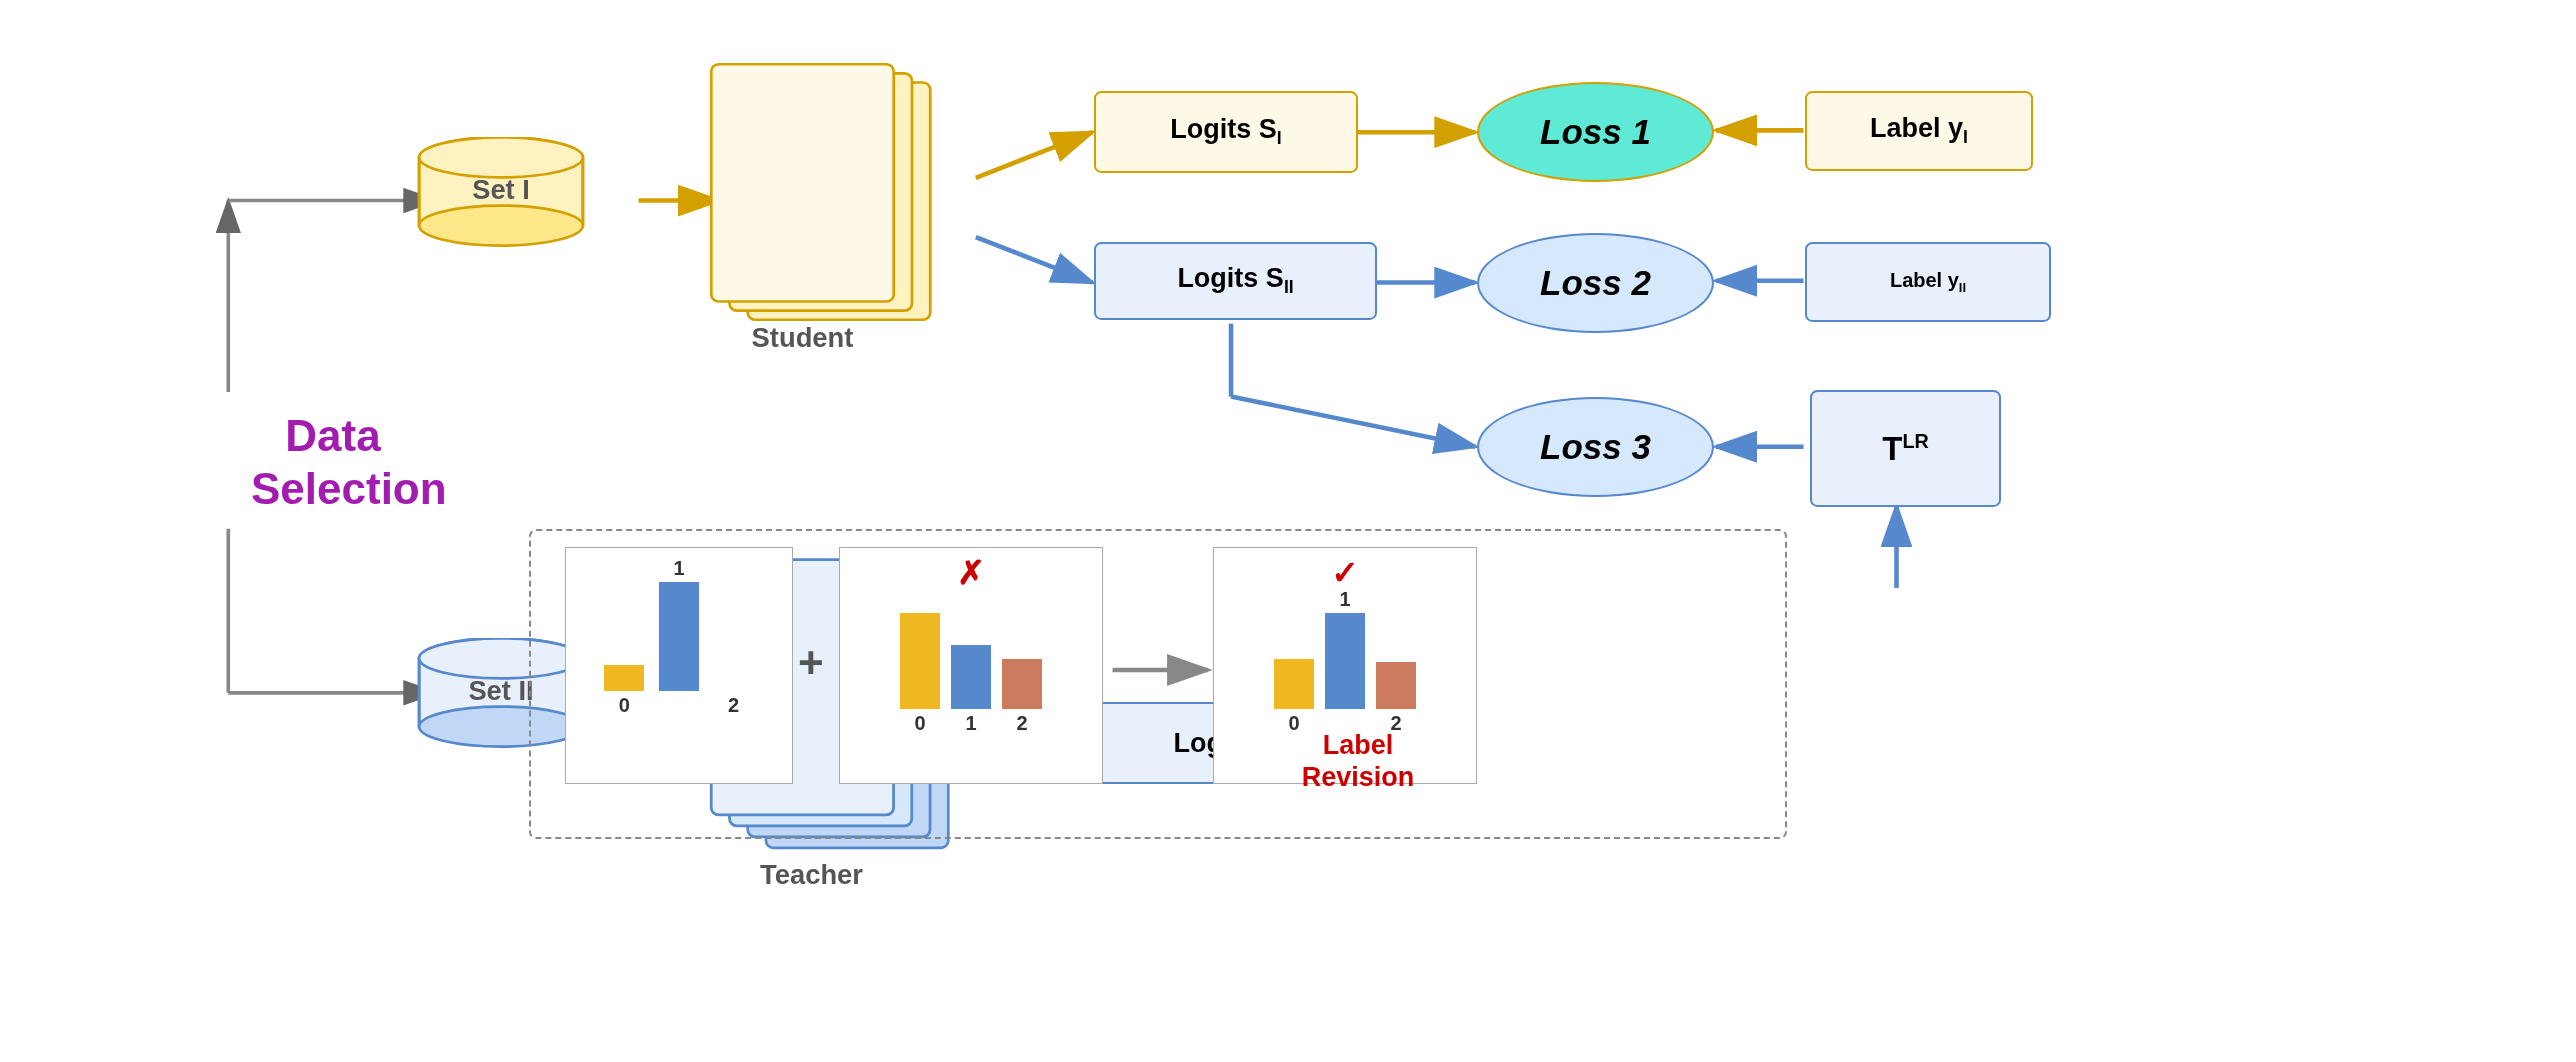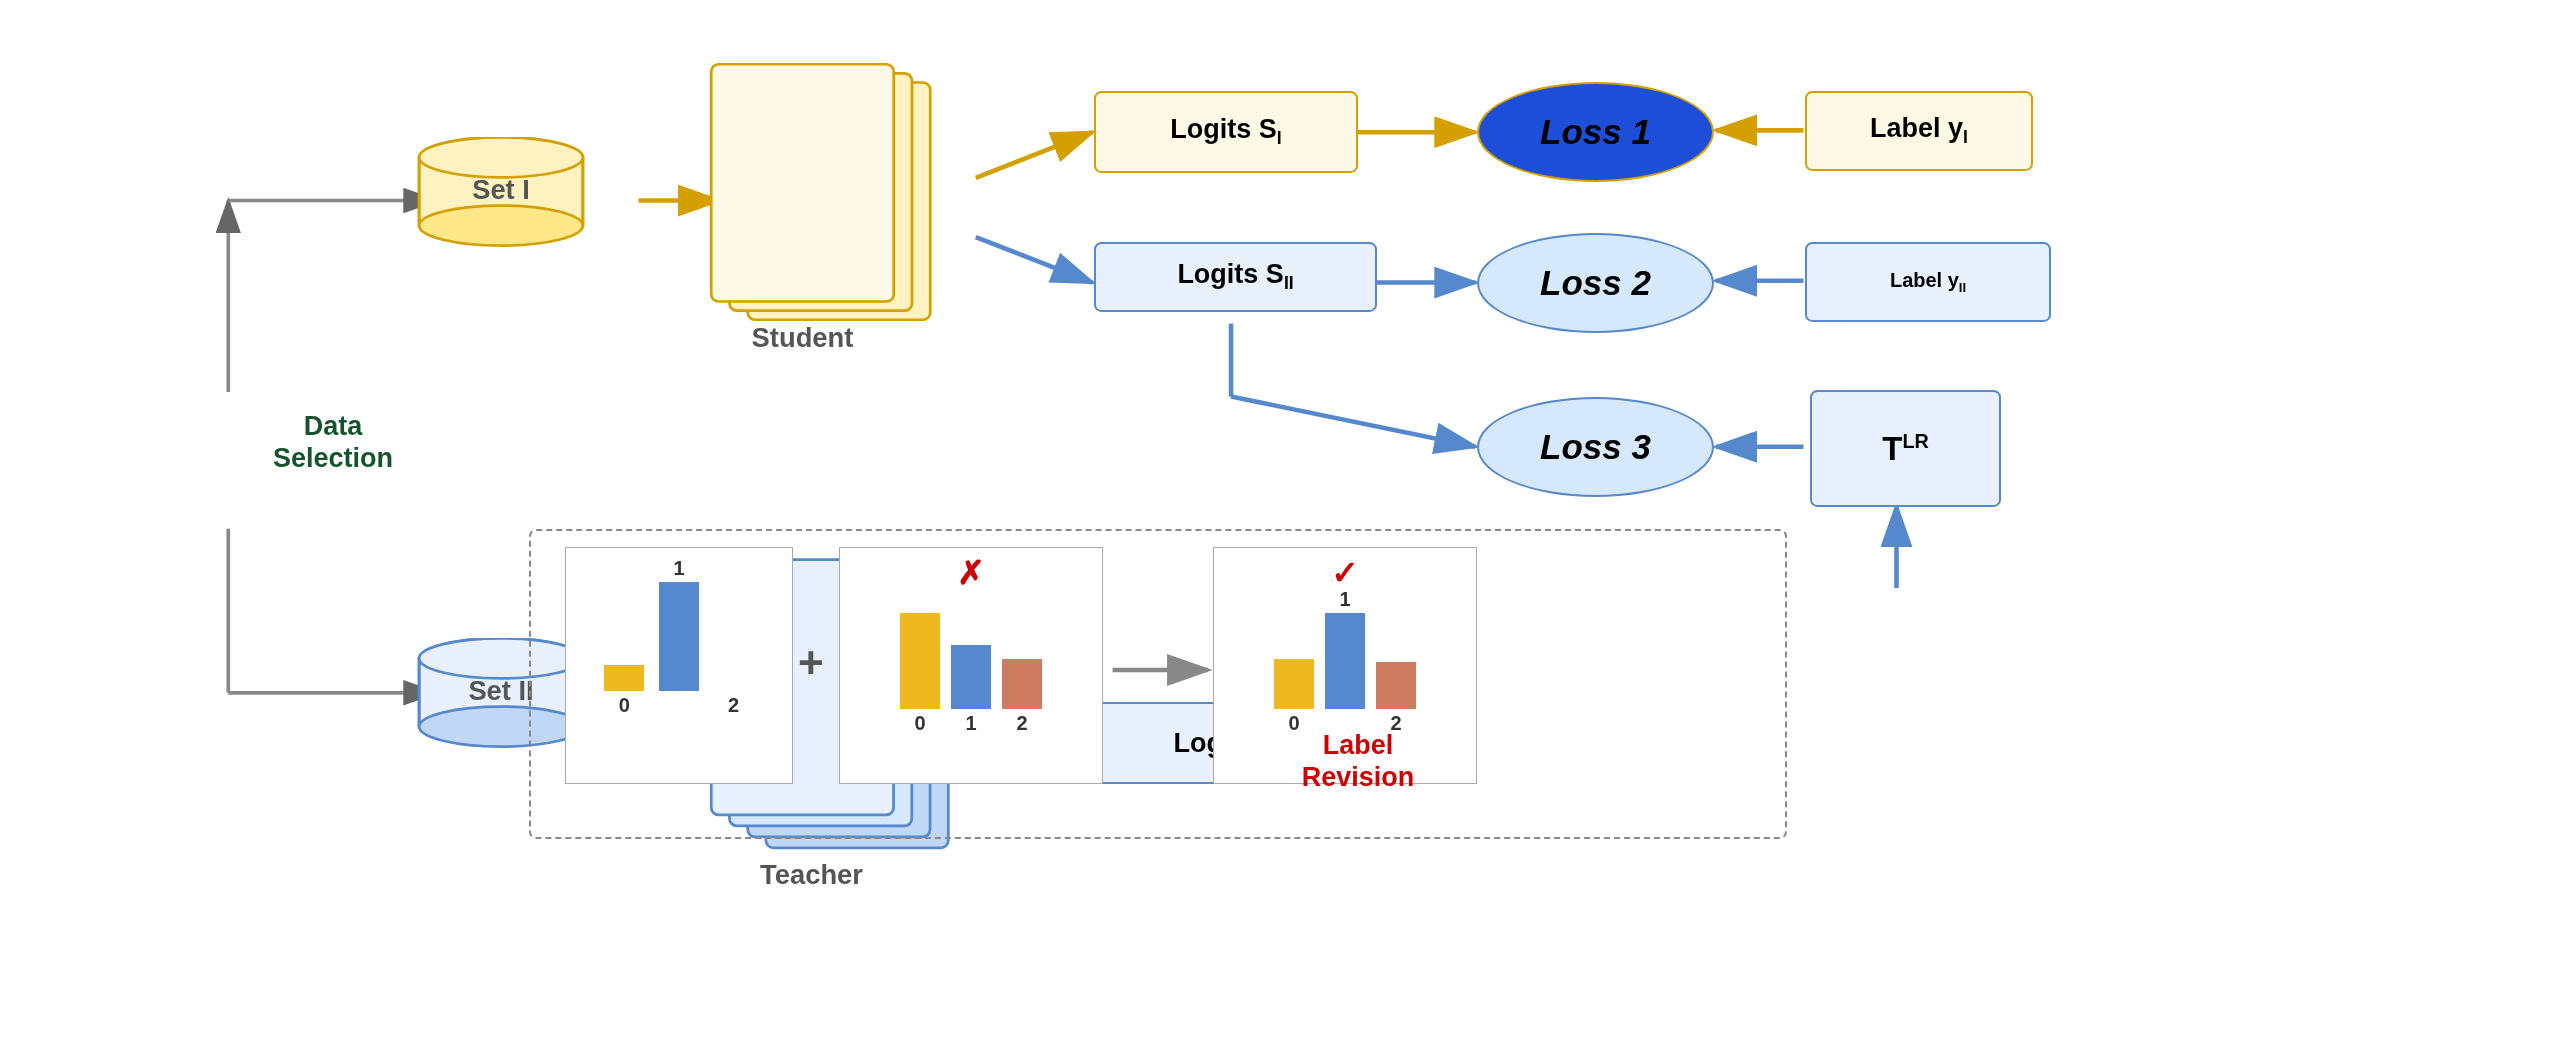--- a/index.html
+++ b/index.html
@@ -45,38 +45,38 @@
 
     .rect-box-blue {
       border: 2.7px solid #5588cc;
       border-radius: 7.3px;
       background: #e8f0fb;
     }
 
     .ellipse-yellow {
       border: 2.7px solid #d4a000;
       border-radius: 50%;
-      background: #1d4ed8;
+      background: #5eead4;
       font-style: italic;
       font-weight: 900;
     }
 
     .ellipse-blue {
       border: 2.7px solid #5588cc;
       border-radius: 50%;
       background: #d6e8fb;
       font-style: italic;
       font-weight: 900;
     }
 
     
     .data-selection {
       position: absolute;
-      color: #14532d;
-      font-size: 27px;
+      color: #a21caf;
+      font-size: 44px;
       font-weight: 900;
       text-align: center;
       line-height: 1.2;
     }
 
     
     .label-revision {
       position: absolute;
       color: #cc0000;
       font-size: 27px;
@@ -235,21 +235,21 @@
       <rect x="40" y="16" width="200" height="280" rx="8" fill="#d6e8fb" stroke="#5588cc" stroke-width="3"></rect>
       <rect x="20" y="4" width="200" height="280" rx="8" fill="#e8f0fb" stroke="#5588cc" stroke-width="3"></rect>
       <text x="130" y="360" text-anchor="middle" font-size="30" font-weight="bold" fill="#555" font-family="Arial">Teacher</text>
     </svg>
   </div>
 
   <div class="box rect-box-yellow" style="left:1094px; top:91px; width:264px; height:82px; font-size:27px;">
     <span>Logits S<sub>I</sub></span>
   </div>
 
-  <div class="box rect-box-blue" style="left:1094px; top:242px; width:283px; height:70px; font-size:27px;">
+  <div class="box rect-box-blue" style="left:1094px; top:242px; width:283px; height:78px; font-size:27px;">
     <span>Logits S<sub>II</sub></span>
   </div>
 
   <div class="box rect-box-blue" style="left:1094px; top:702px; width:264px; height:82px; font-size:27px;">
     <span>Logits T</span>
   </div>
 
   <div class="box ellipse-yellow" style="left:1477px; top:82px; width:237px; height:100px; font-size:35px;">
     <span>Loss 1</span>
   </div>

